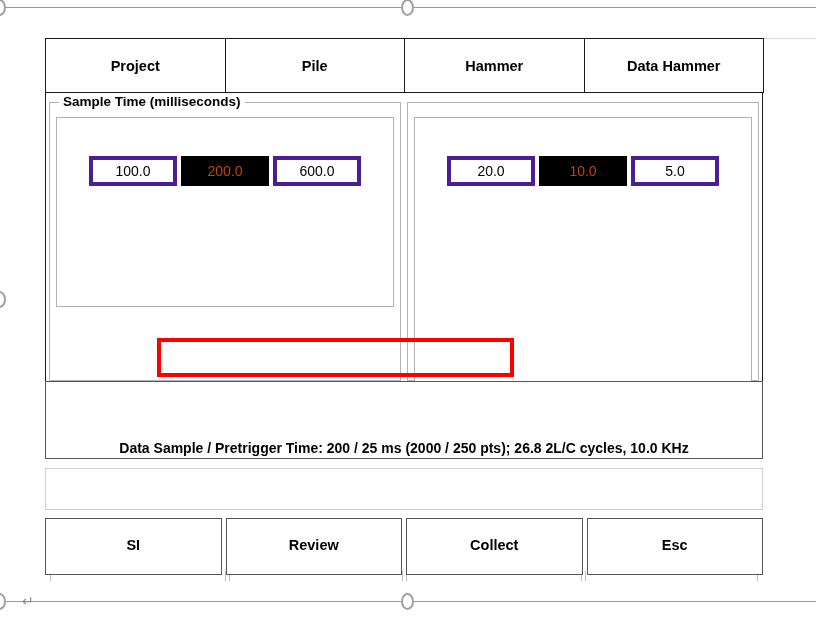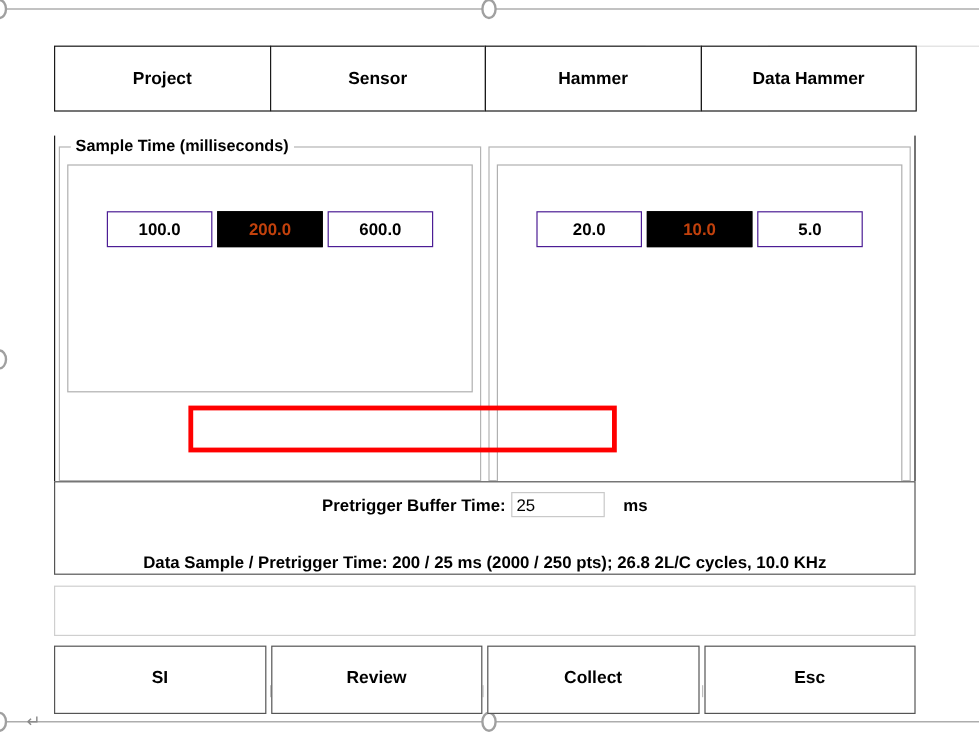--- a/index.html
+++ b/index.html
@@ -94,21 +94,20 @@
   }
 
   
   .panels {
     position: relative;
     height: 288px;
     border-left: 1px solid #1a1a1a;
     border-right: 1px solid #1a1a1a;
     box-sizing: border-box;
     display: flex;
-    margin-top: 20px;
   }
 
   .groupbox {
     position: relative;
     flex: 1 1 0;
     margin: 9px 3px 0 3px;
     border: 1px solid #b4b4b4;
     box-sizing: border-box;
   }
   .groupbox > .gb-title {
@@ -139,25 +138,25 @@
     top: 38px;
     left: 0;
     right: 0;
     display: flex;
     justify-content: center;
     gap: 0px;
   }
   .opt-btn {
     width: 88px;
     height: 30px;
-    border: 1px solid #4c1d95;
-    background: #ffffff;
-    color: #000000;
-    font-size: 14px;
-    font-weight: bold;
+    border: 4px solid #4c1d95;
+    background: #ffffff;
+    color: #000000;
+    font-size: 14px;
+    font-weight: normal;
     display: flex;
     align-items: center;
     justify-content: center;
     box-sizing: border-box;
     margin: 0 2px;
   }
   .opt-btn.selected {
     background: #000000;
     color: #c2410c;
     border-color: #000000;
@@ -281,21 +280,21 @@
 
 <div class="doc-rule bottom"></div>
 <div class="handle h-bottom-left"></div>
 <div class="handle h-bottom-center"></div>
 <div class="pilcrow">↵</div>
 
 <div class="dialog">
 
   <div class="tab-row">
     <div class="tab">Project</div>
-    <div class="tab">Sensor</div>
+    <div class="tab">Pile</div>
     <div class="tab">Hammer</div>
     <div class="tab">Data Hammer</div>
   </div>
 
   <div class="panels">
 
     <div class="groupbox">
       <div class="gb-title">Sample Time (milliseconds)</div>
       <div class="gb-inner short">
         <div class="opt-row">
@@ -312,25 +311,20 @@
           <div class="opt-btn">20.0</div>
           <div class="opt-btn selected">10.0</div>
           <div class="opt-btn">5.0</div>
         </div>
       </div>
     </div>
 
   </div>
 
   <div class="status-panel">
-    <div class="pretrigger-row">
-      <span class="pretrigger-label">Pretrigger Buffer Time:</span>
-      <input class="pretrigger-input" type="text" value="25" style="">
-      <span class="pretrigger-unit">ms</span>
-    </div>
     <div class="summary-line">Data Sample / Pretrigger Time: 200 / 25 ms (2000 / 250 pts); 26.8 2L/C cycles, 10.0 KHz</div>
   </div>
 
   <div class="message-bar"></div>
 
   <div class="action-row">
     <div class="action-btn">SI</div>
     <div class="action-btn">Review</div>
     <div class="action-btn">Collect</div>
     <div class="action-btn">Esc</div>

